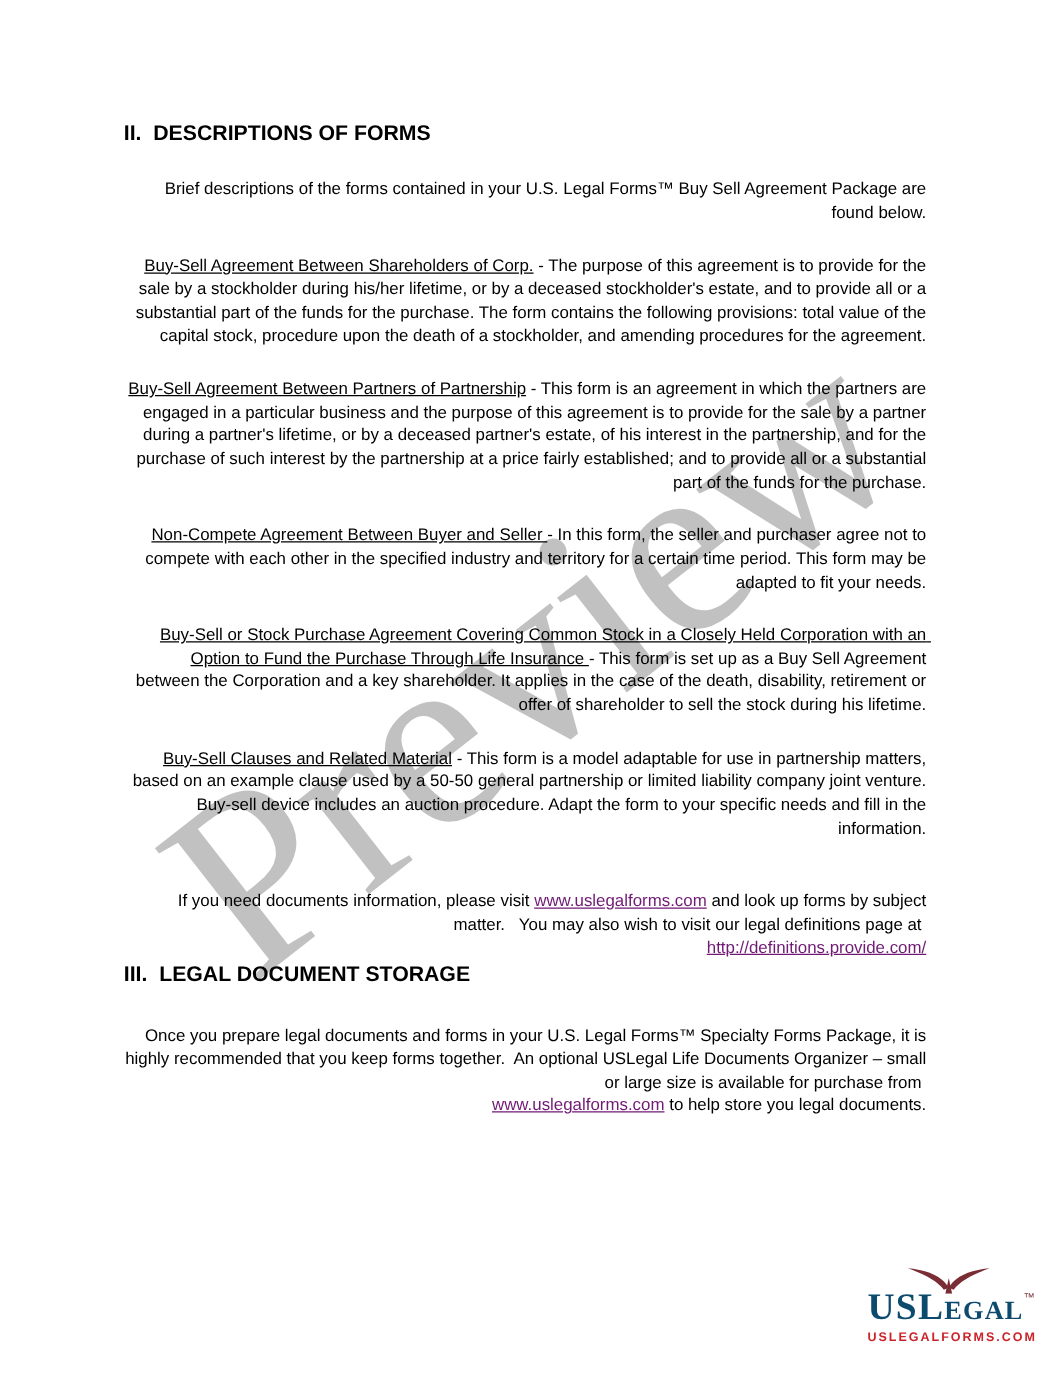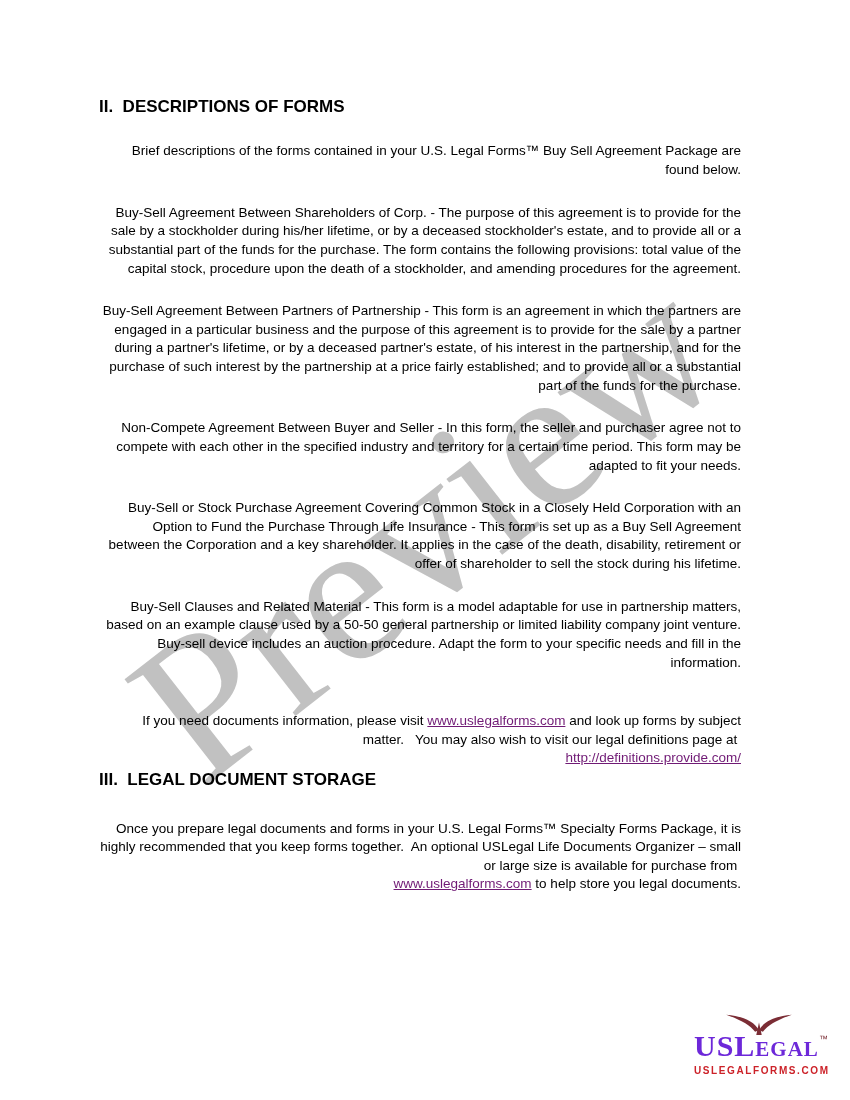--- a/index.html
+++ b/index.html
@@ -21,21 +21,21 @@
     width: 642px;
     z-index: 2;
   }
   .t { white-space: pre-wrap; }
   .heading {
     font-weight: bold;
     font-size: 17px;
     margin: 0 0 4px 0;
   }
   .para { margin: 24px 0 0 0; text-align: right; }
-  .form-name { }
+  .form-name { text-decoration: underline; }
   .link {
     color: #701a75;
     text-decoration: underline;
     cursor: pointer;
   }
   .additional { margin-top: 40px; }
   .section3-title { }
   .section3-body { margin-top: 28px; }
   .watermark {
     position: absolute;
@@ -60,21 +60,21 @@
     z-index: 3;
     width: 130px;
   }
   .logo .eagle { display: block; margin: 0 auto -4px auto; }
   .logo .brand {
     font-family: "Liberation Serif", serif;
     font-variant: small-caps;
     font-weight: 600;
     font-size: 30px;
     letter-spacing: 1px;
-    color: #6d28d9;
+    color: #0c4a6e;
     line-height: 1;
   }
   .logo .tm {
     font-size: 9px;
     font-family: "Liberation Sans", sans-serif;
     vertical-align: 14px;
     color: #7b2d35;
     font-variant: normal;
   }
   .logo .site {

